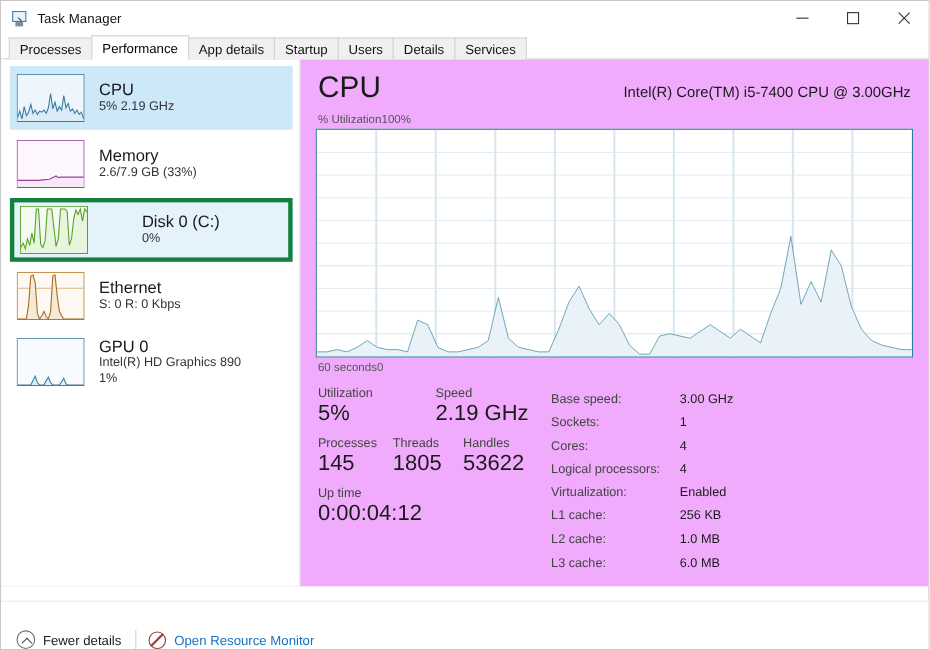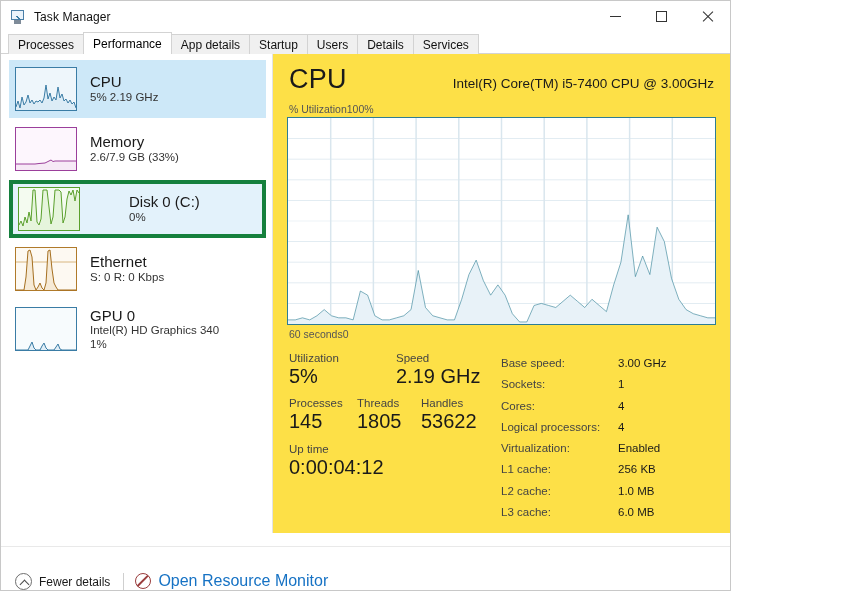--- a/index.html
+++ b/index.html
@@ -4,21 +4,21 @@
 <style>
   * { box-sizing: border-box; margin: 0; padding: 0; }
   html, body {
     width: 845px; height: 591px;
     background: #ffffff;
     font-family: "Liberation Sans", sans-serif;
     overflow: hidden;
   }
   #app {
     position: relative;
-    width: 731px; height: 591px;
+    width: 845px; height: 591px;
     background: #ffffff;
     border: 1px solid #c8c8c8;
   }
 
   
   .titlebar {
     position: relative;
     height: 31px;
     display: flex;
     align-items: center;
@@ -125,21 +125,21 @@
   .tab.active:after {
     content:"";
     position:absolute; left:0; right:0; bottom:-1px; height:2px; background:#fff;
   }
 
   
   .body {
     position: relative;
     display: flex;
     height: 479px;
-    background: #fde047;
+    background: #f0abfc;
   }
 
   
   .sidebar {
     width: 272px;
     flex: 0 0 272px;
     background: #ffffff;
     border-right: 1px solid #e3e3e3;
     padding-top: 4px;
     overflow: hidden;
@@ -271,21 +271,21 @@
     margin-right: 7px;
     position: relative;
     flex: 0 0 16px;
   }
   .resmon-icon:before {
     content:"";
     position:absolute; left: -1px; top: 5.5px;
     width: 15px; height: 1.5px; background: #9a3d3d;
     transform: rotate(-45deg);
   }
-  .resmon-label { font-size: 16px; color: #1672c4; }
+  .resmon-label { font-size: 12px; color: #1672c4; }
 </style>
 </head>
 <body>
 
 <div id="app">
 
   <div class="titlebar">
     <div class="app-icon">
       <div class="mon"></div>
         <div class="base"></div>
@@ -379,21 +379,21 @@
       <div class="side-item">
         <div class="thumb">
           <svg viewBox="0 0 62 44" preserveAspectRatio="none">
             <rect x="0.5" y="0.5" width="61" height="43" fill="#f7fbfd" stroke="#3a7ca5" stroke-width="1"></rect>
             <polyline fill="#e0eef7" stroke="none" points="1,43 1,43 13,43 15,39 17,35 19,41 21,43 25,43 27,39 29,36 31,41 33,43 39,43 41,40 43,37 45,42 47,43 61,43"></polyline>
             <polyline fill="none" stroke="#3a7ca5" stroke-width="1" points="1,43 13,43 15,39 17,35 19,41 21,43 25,43 27,39 29,36 31,41 33,43 39,43 41,40 43,37 45,42 47,43 61,43"></polyline>
           </svg>
         </div>
         <div class="side-text">
           <div class="side-title">GPU 0</div>
-          <div class="side-sub">Intel(R) HD Graphics 340</div>
+          <div class="side-sub">Intel(R) HD Graphics 890</div>
           <div class="side-sub2">1%</div>
         </div>
       </div>
 
     </div>
 
     <div class="main">
 
       <div class="main-head">
         <div class="main-title">CPU</div>

